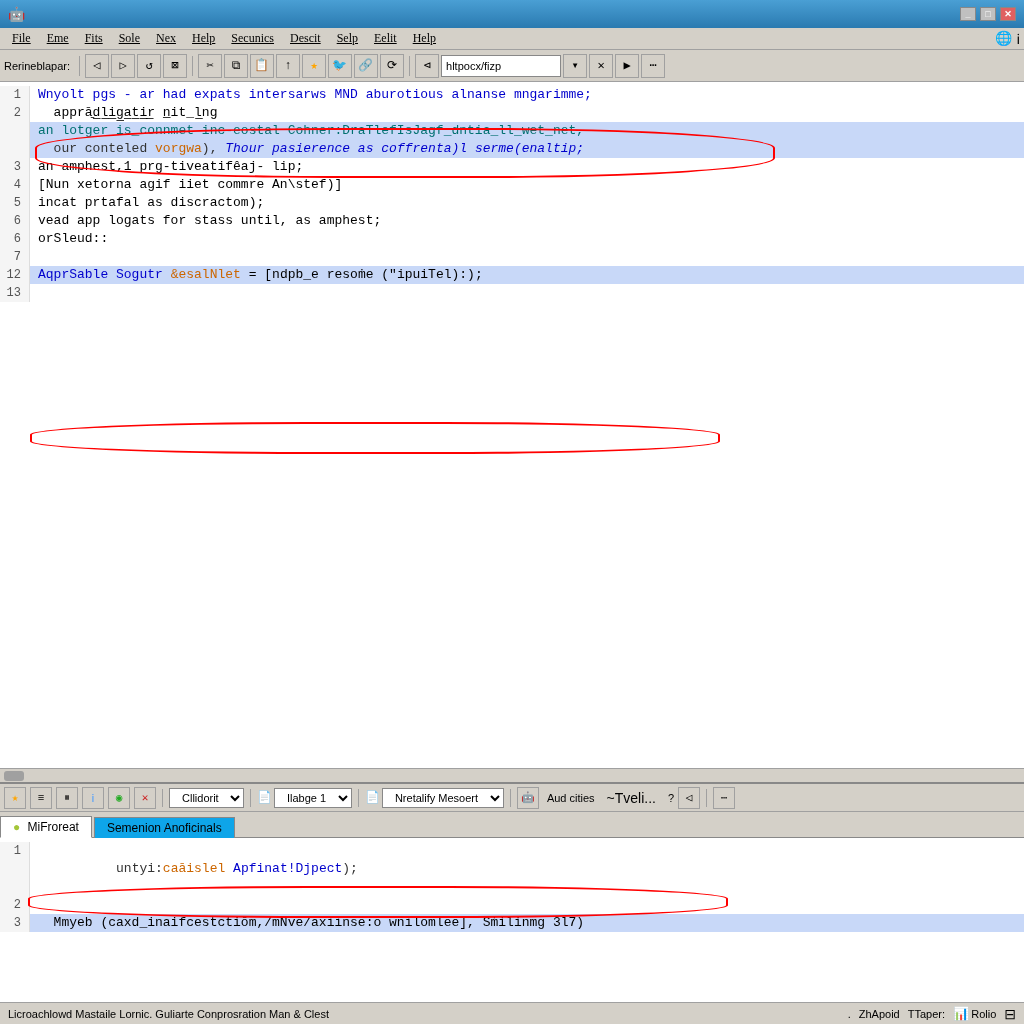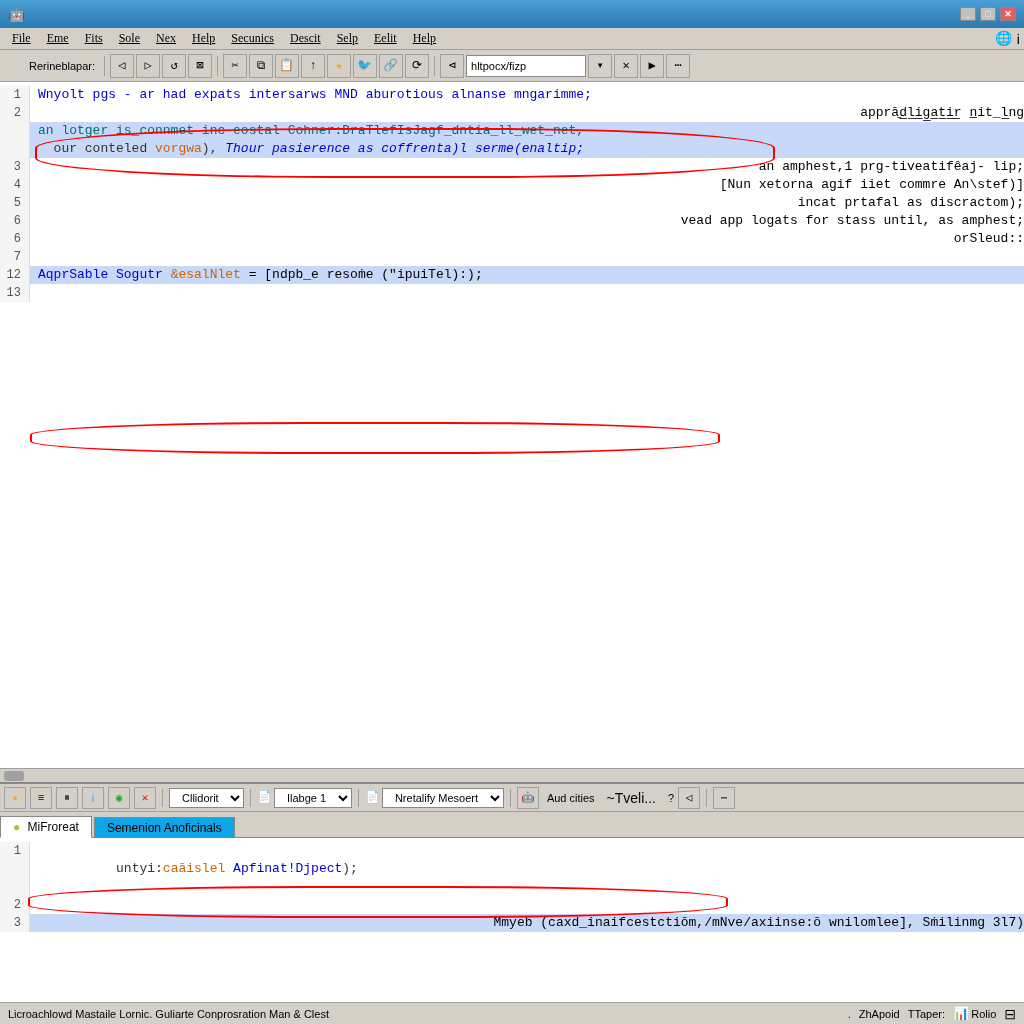--- a/index.html
+++ b/index.html
@@ -129,21 +129,21 @@
       flex: 1;
       white-space: pre;
     }
 
     .line-highlighted {
       background: #c8d8f8;
     }
 
     .text-blue { color: #0000cc; }
     .text-teal { color: #007070; }
-    .text-black { color: #000000; text-align: right; }
+    .text-black { color: #000000; }
 
     
     .h-scrollbar {
       height: 14px;
       background: #d4d0c8;
       border-top: 1px solid #a0a0a0;
       display: flex;
       align-items: center;
     }
 
@@ -308,21 +308,21 @@
   <span class="menu-item">Descit</span>
   <span class="menu-item">Selp</span>
   <span class="menu-item">Eelit</span>
   <span class="menu-item">Help</span>
   <span style="flex:1"></span>
   <span style="font-size:14px;">🌐</span>
   <span style="font-size:14px; margin-left:4px;">ℹ</span>
 </div>
 
 <div class="toolbar">
-  <span style="font-size:11px; font-family:Arial; margin-right:4px;margin-left:25px;">Rerineblapar:</span>
+  <span style="font-size:11px; font-family:Arial; margin-right:4px;">Rerineblapar:</span>
   <div class="toolbar-sep"></div>
   <div class="toolbar-btn">◁</div>
   <div class="toolbar-btn">▷</div>
   <div class="toolbar-btn">↺</div>
   <div class="toolbar-btn">⊠</div>
   <div class="toolbar-sep"></div>
   <div class="toolbar-btn">✂</div>
   <div class="toolbar-btn">⧉</div>
   <div class="toolbar-btn">📋</div>
   <div class="toolbar-btn">↑</div>

